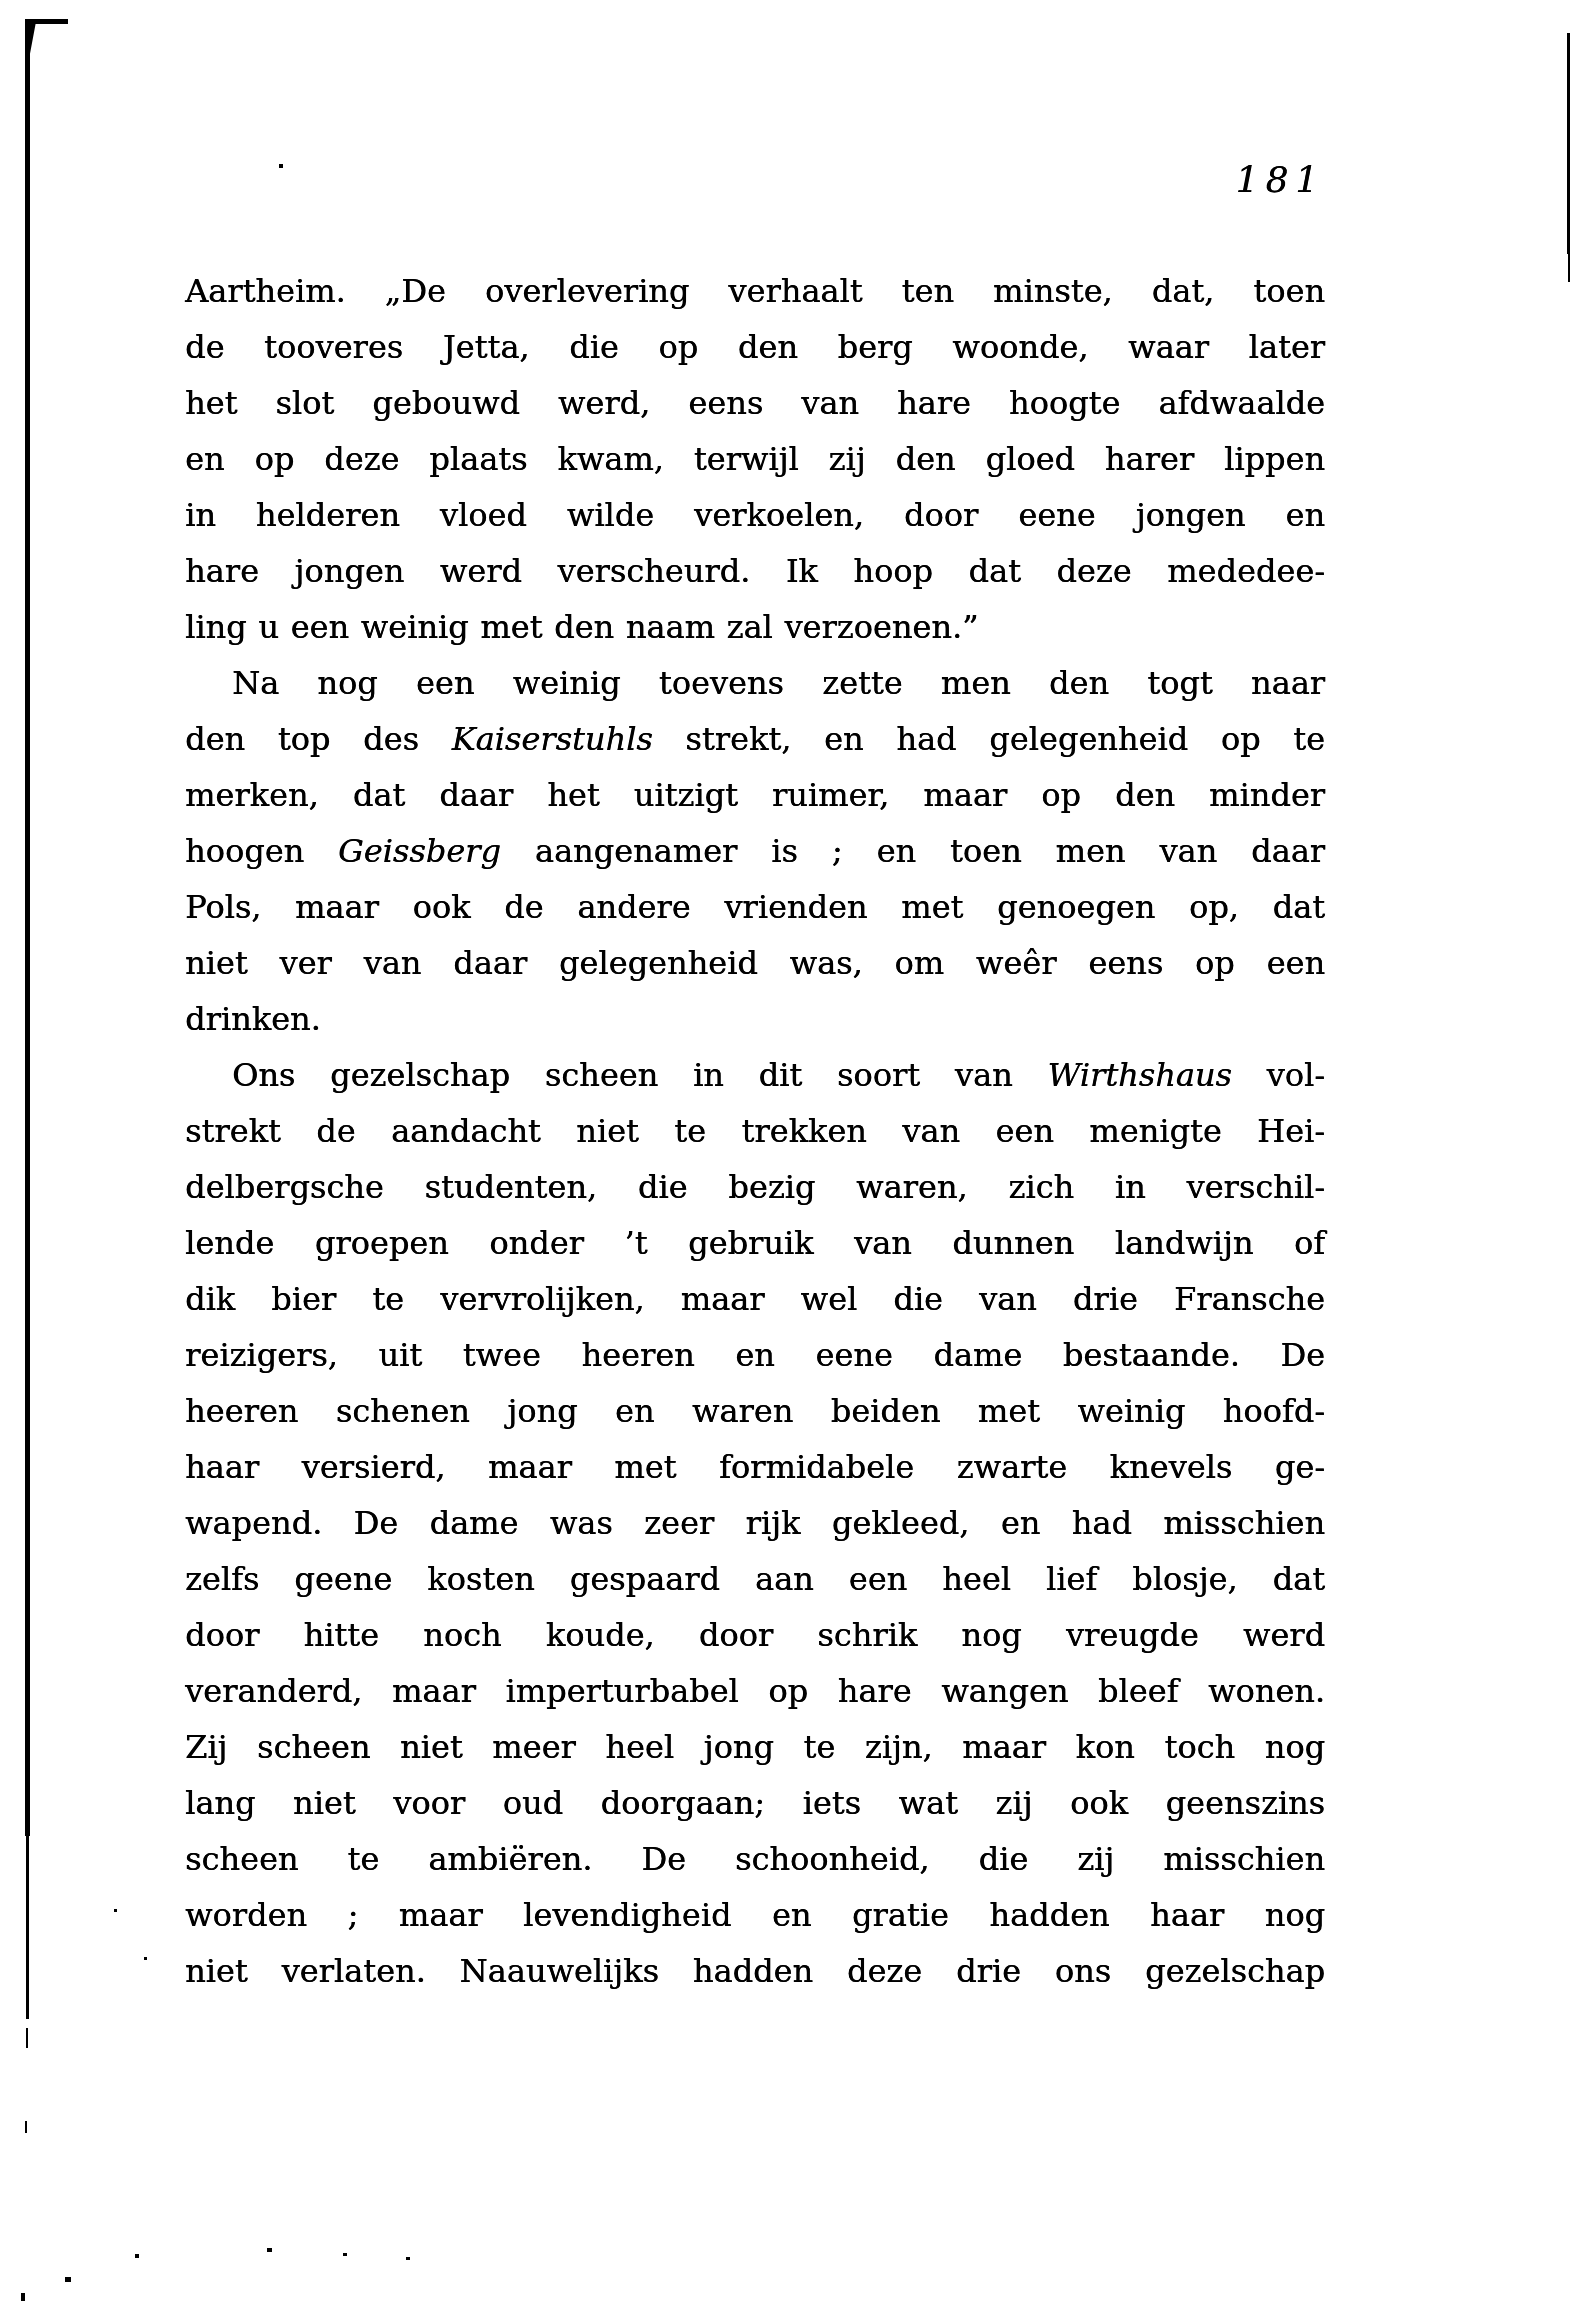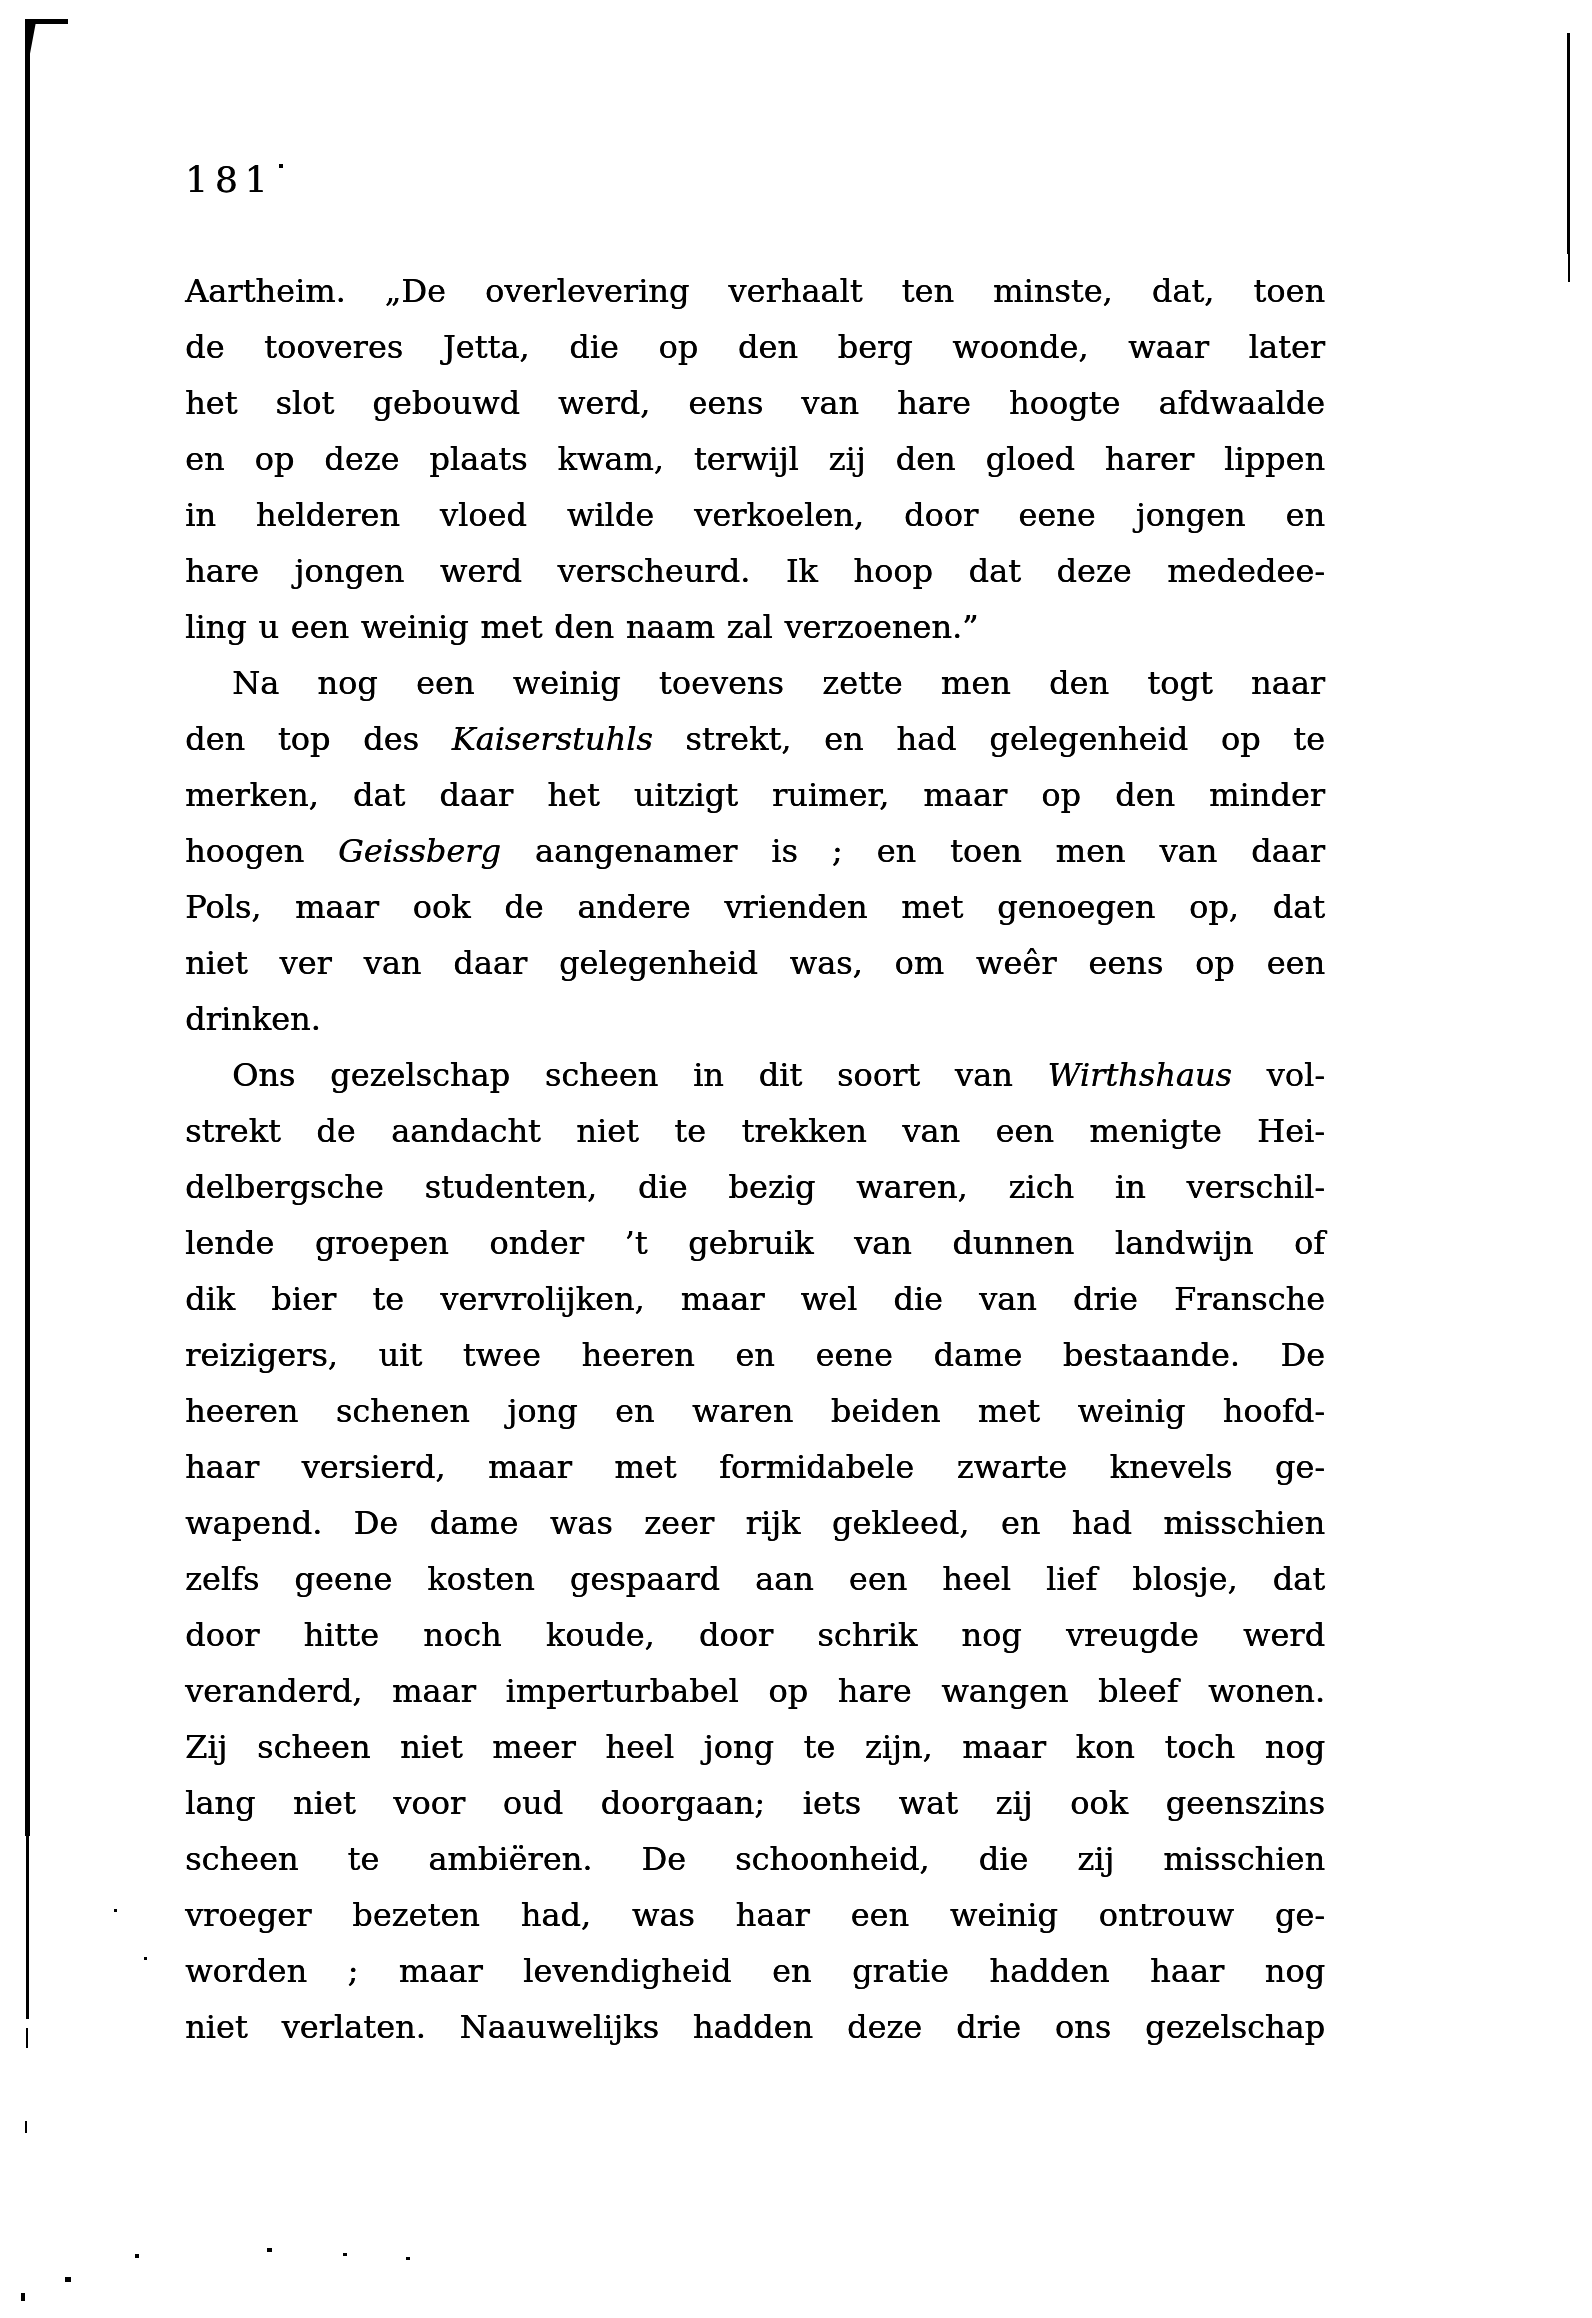--- a/index.html
+++ b/index.html
@@ -10,26 +10,27 @@
     background: var(--paper, #ffffff);
     color: var(--ink, #000000);
     font-family: "DejaVu Serif", "Liberation Serif", serif;
     overflow: hidden;
   }
   .pageno {
     position: absolute;
     left: 185px;
     top: 159px;
     width: 1140px;
-    text-align: left;
+    text-align: right;
     font-size: 36px;
     letter-spacing: 6.9px;
     font-variant-numeric: oldstyle-nums;
     font-feature-settings: "onum" 1;
     text-shadow: 0.4px 0 currentColor;
+    font-style: italic;
   }
   .textblock {
     position: absolute;
     left: 185px;
     top: 263px;
     width: 1140px;
     font-size: 32px;
     line-height: 56px;
     word-spacing: 1.5px;
     text-shadow: 0.4px 0 currentColor;
@@ -70,21 +71,20 @@
       <div class="line"><span>reizigers, uit twee heeren en eene dame bestaande. De</span></div>
       <div class="line"><span>heeren schenen jong en waren beiden met weinig hoofd-</span></div>
       <div class="line"><span>haar versierd, maar met formidabele zwarte knevels ge-</span></div>
       <div class="line"><span>wapend. De dame was zeer rijk gekleed, en had misschien</span></div>
       <div class="line"><span>zelfs geene kosten gespaard aan een heel lief blosje, dat</span></div>
       <div class="line"><span>door hitte noch koude, door schrik nog vreugde werd</span></div>
       <div class="line"><span>veranderd, maar imperturbabel op hare wangen bleef wonen.</span></div>
       <div class="line"><span>Zij scheen niet meer heel jong te zijn, maar kon toch nog</span></div>
       <div class="line"><span>lang niet voor oud doorgaan; iets wat zij ook geenszins</span></div>
       <div class="line"><span>scheen te ambiëren. De schoonheid, die zij misschien</span></div>
-      <div class="line"><span>vroeger bezeten had, was haar een weinig ontrouw ge-</span></div>
       <div class="line"><span>worden ; maar levendigheid en gratie hadden haar nog</span></div>
       <div class="line"><span>niet verlaten. Naauwelijks hadden deze drie ons gezelschap</span></div>
     </div>
 
   <div id="left-border"></div>
   <div id="right-border"></div>
   <div id="specks"></div>
 <div class="mark" style="left: 28px; top: 19px; width: 40px; height: 5.3px;"></div>
     <div class="mark taper" style="left: 25px; top: 19px; width: 11.5px; height: 40px;"></div>
     <div class="mark" style="left: 25px; top: 53px; width: 5.3px; height: 1783px;"></div>

